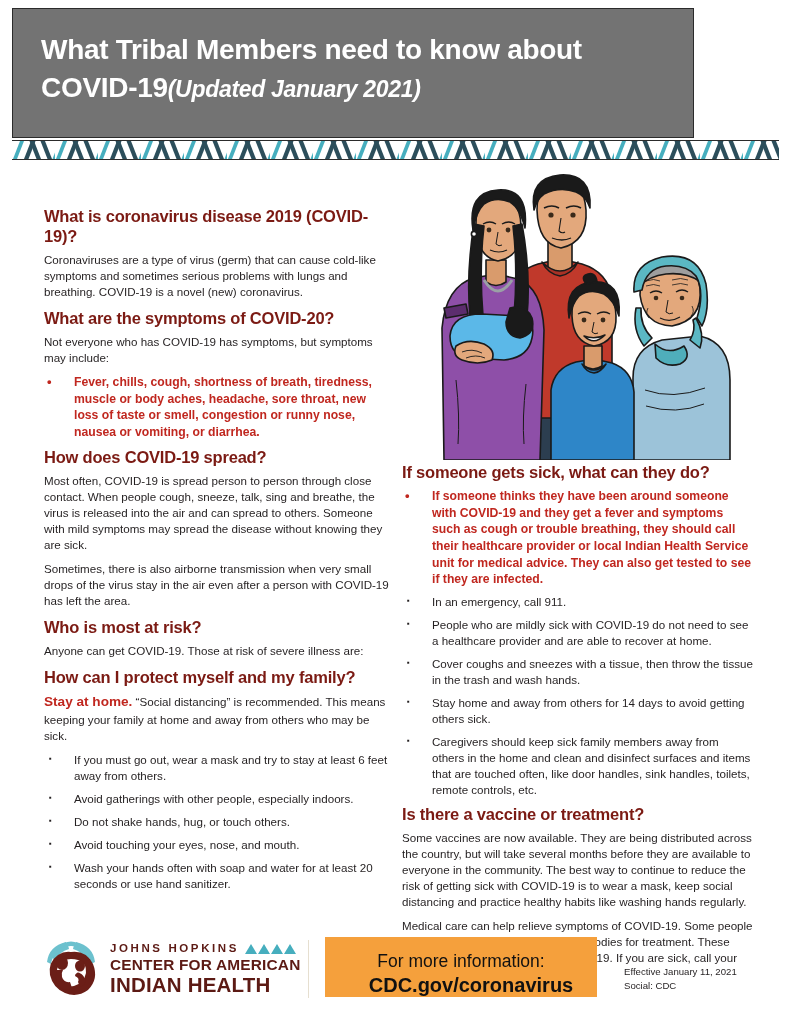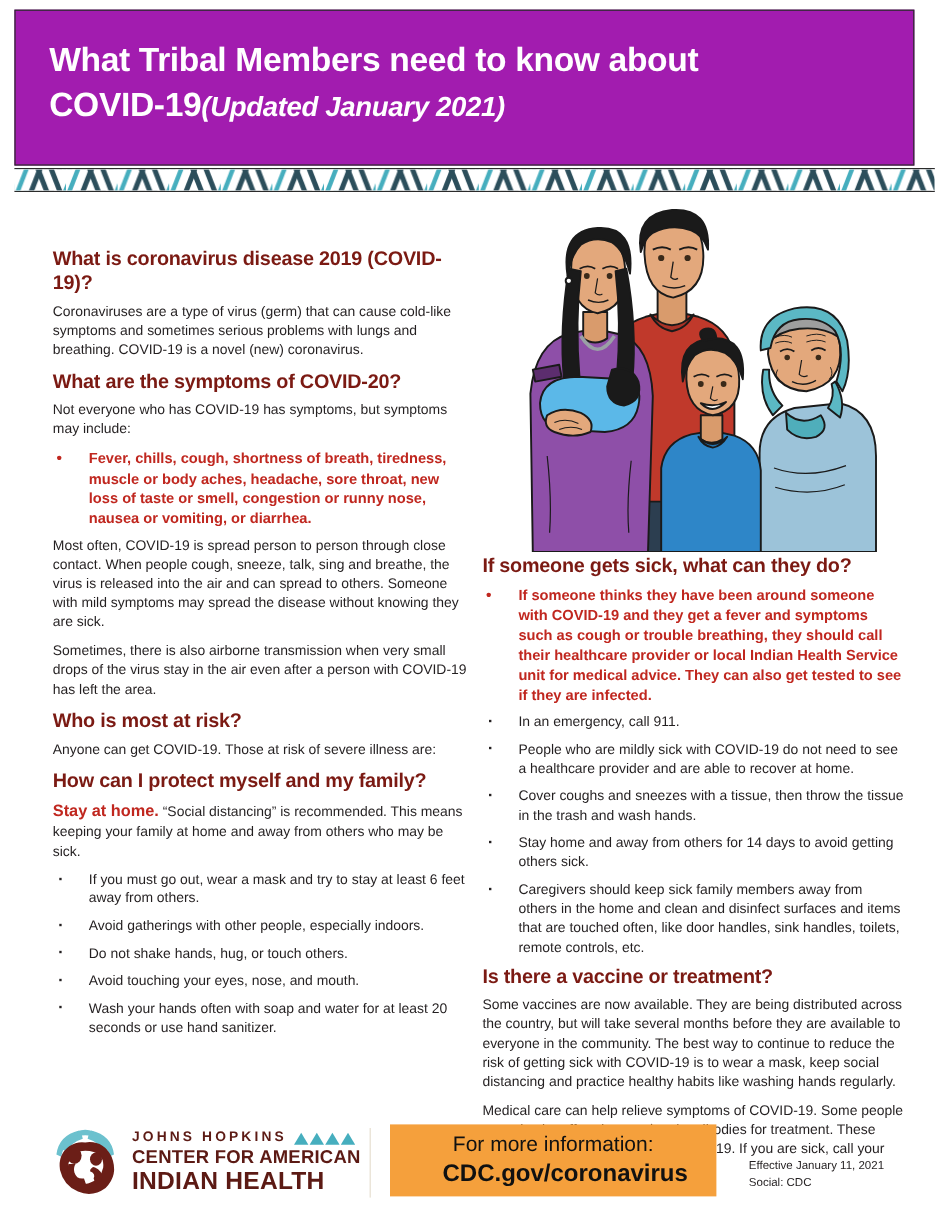--- a/index.html
+++ b/index.html
@@ -17,23 +17,23 @@
     background: #ffffff;
     overflow: hidden;
     box-sizing: border-box;
   }
 
   
   .header-band {
     position: absolute;
     left: 12px;
     top: 8px;
-    width: 750px;
+    width: 682px;
     height: 130px;
-    background: #a21caf;
+    background: #737373;
     border: 1.5px solid #2b2b2b;
     box-sizing: border-box;
     padding: 22px 0 0 28px;
   }
   .header-line {
     color: #ffffff;
     font-weight: bold;
     font-size: 28px;
     letter-spacing: -0.3px;
     line-height: 1.35;
@@ -196,21 +196,21 @@
   .cdc-banner {
     position: absolute;
     left: 325px;
     top: 937px;
     width: 272px;
     height: 60px;
     background: #F5A03C;
     display: flex;
     flex-direction: column;
     align-items: center;
-    justify-content: center;
+    justify-content: flex-end;
     color: #111111;
   }
   .cdc-l1 { font-size: 17.5px; line-height: 1.1; }
   .cdc-l2 { font-size: 20px; font-weight: bold; line-height: 1.2; margin-top: 2px; margin-left: 20px; }
 
   .effective {
     position: absolute;
     left: 624px;
     top: 965px;
     font-size: 9.6px;
@@ -378,20 +378,21 @@
 
     <h2 class="sect">What is coronavirus disease 2019 (COVID-19)?</h2>
     <p class="body">Coronaviruses are a type of virus (germ) that can cause cold-like symptoms and sometimes serious problems with lungs and breathing. COVID-19 is a novel (new) coronavirus.</p>
 
     <h2 class="sect sp-top">What are the symptoms of COVID-20?</h2>
     <p class="body">Not everyone who has COVID-19 has symptoms, but symptoms may include:</p>
     <ul class="bl red">
       <li>Fever, chills, cough, shortness of breath, tiredness, muscle or body aches, headache, sore throat, new loss of taste or smell, congestion or runny nose, nausea or vomiting, or diarrhea.</li>
     </ul>
 
+    <h2 class="sect sp-top">How does COVID-19 spread?</h2>
     <p class="body">Most often, COVID-19 is spread person to person through close contact. When people cough, sneeze, talk, sing and breathe, the virus is released into the air and can spread to others. Someone with mild symptoms may spread the disease without knowing they are sick.</p>
     <p class="body">Sometimes, there is also airborne transmission when very small drops of the virus stay in the air even after a person with COVID-19 has left the area.</p>
 
     <h2 class="sect sp-top">Who is most at risk?</h2>
     <p class="body">Anyone can get COVID-19. Those at risk of severe illness are:</p>
 
     <h2 class="sect sp-top">How can I protect myself and my family?</h2>
     <p class="body"><span class="lead-red">Stay at home.</span><span> “Social distancing” is recommended. This means keeping your family at home and away from others who may be sick.</span></p>
     <ul class="bl small">
       <li>If you must go out, wear a mask and try to stay at least 6 feet away from others.</li>

